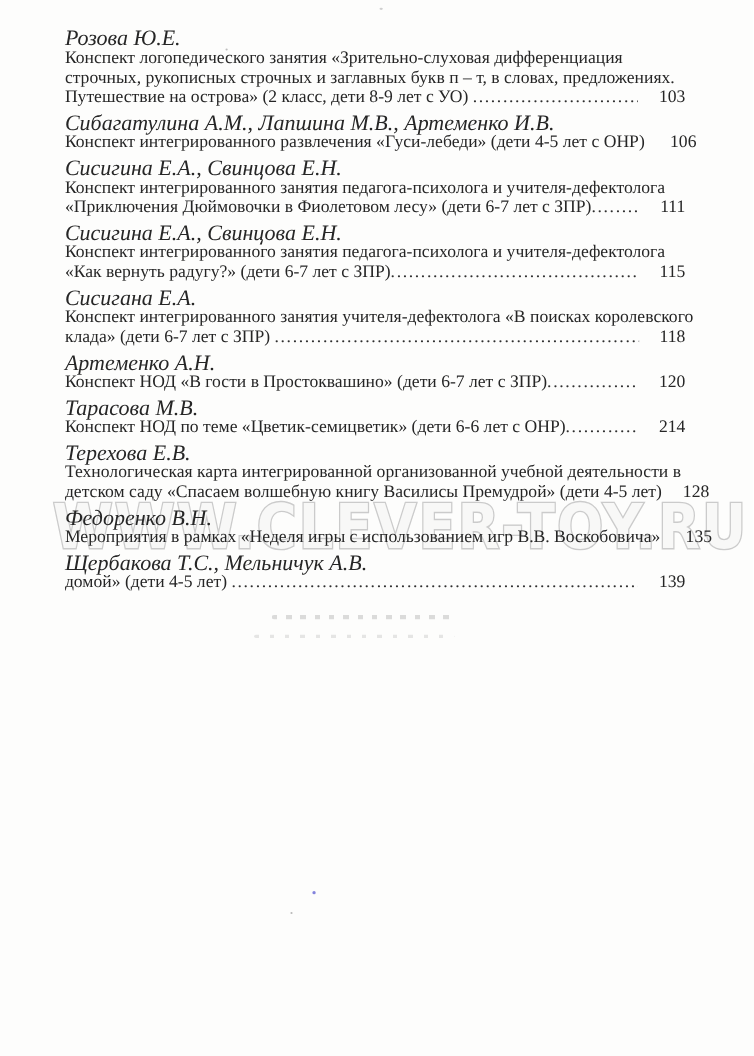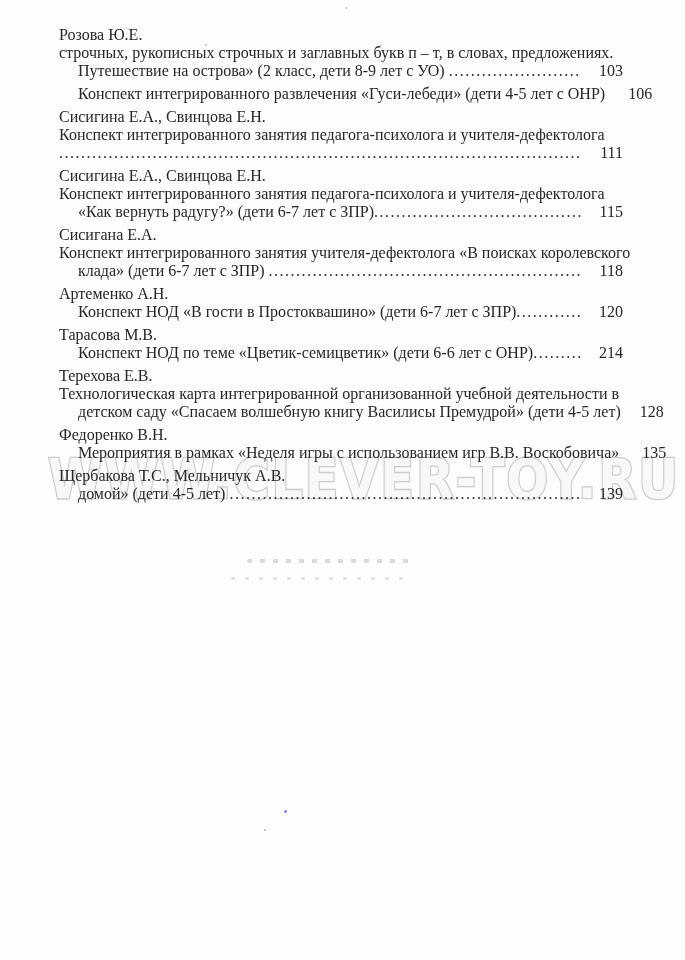--- a/index.html
+++ b/index.html
@@ -11,32 +11,33 @@
     font-family:"Liberation Serif", serif;
     color:#262626;
   }
   .toc{
     position:absolute;
     left:59px;top:26px;width:564px;
     z-index:2;
   }
   .entry{margin-bottom:5px;}
   .authors{
-    font-size:16px;line-height:18px;
+    font-style:italic;
+    font-size:20px;line-height:18px;
     white-space:nowrap;
   }
   .line{
     font-size:16px;line-height:18px;
     white-space:nowrap;
   }
   .lastline{
     display:flex;align-items:baseline;
     font-size:16px;line-height:18px;
   }
-  .lastline .t{white-space:pre;margin-left:19px;}
+  .lastline .t{white-space:pre;}
   .dots{
     flex:1;
     overflow:hidden;
     white-space:nowrap;
     letter-spacing:1.5px;
     color:#2e2e2e;
   }
   .pagenum{margin-left:19px;white-space:nowrap;}
   .watermark-svg{
     position:absolute;left:46px;top:436px;
@@ -87,40 +88,43 @@
   <div class="ghost ghost2"></div>
   <div class="speck speck-blue"></div>
   <div class="speck speck-gray1"></div>
   <div class="speck speck-gray2"></div>
   <div class="speck speck-gray3"></div>
 
   <main class="toc">
 
     <div class="entry">
       <div class="authors">Розова Ю.Е.</div>
+      <div class="line">Конспект логопедического занятия «Зрительно-слуховая дифференциация</div>
       <div class="line">строчных, рукописных строчных и заглавных букв п – т, в словах, предложениях.</div>
       <div class="lastline">
         <span class="t">Путешествие на острова» (2 класс, дети 8-9 лет с УО) </span>
         <span class="dots">................................................................................................................................................................</span>
         <span class="pagenum">103</span>
       </div>
     </div>
 
     <div class="entry">
+      <div class="authors">Сибагатулина А.М., Лапшина М.В., Артеменко И.В.</div>
       <div class="lastline">
         <span class="t">Конспект интегрированного развлечения «Гуси-лебеди» (дети 4-5 лет с ОНР) </span>
         <span class="dots">................................................................................................................................................................</span>
         <span class="pagenum">106</span>
       </div>
     </div>
 
     <div class="entry">
       <div class="authors">Сисигина Е.А., Свинцова Е.Н.</div>
       <div class="line">Конспект интегрированного занятия педагога-психолога и учителя-дефектолога</div>
       <div class="lastline">
+        <span class="t">«Приключения Дюймовочки в Фиолетовом лесу» (дети 6-7 лет с ЗПР)</span>
         <span class="dots">................................................................................................................................................................</span>
         <span class="pagenum">111</span>
       </div>
     </div>
 
     <div class="entry">
       <div class="authors">Сисигина Е.А., Свинцова Е.Н.</div>
       <div class="line">Конспект интегрированного занятия педагога-психолога и учителя-дефектолога</div>
       <div class="lastline">
         <span class="t">«Как вернуть радугу?» (дети 6-7 лет с ЗПР)</span>

